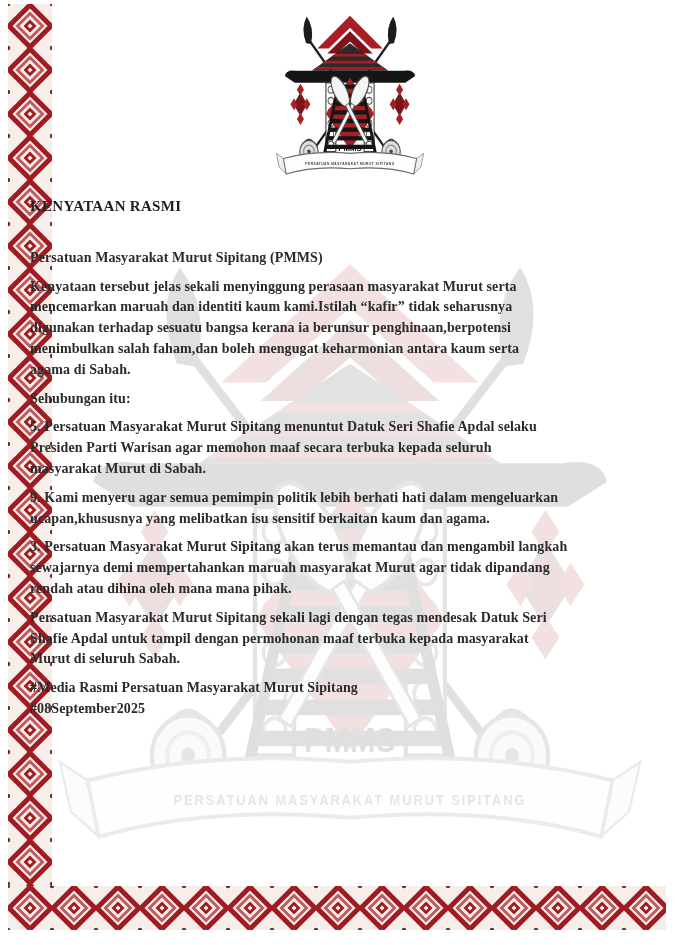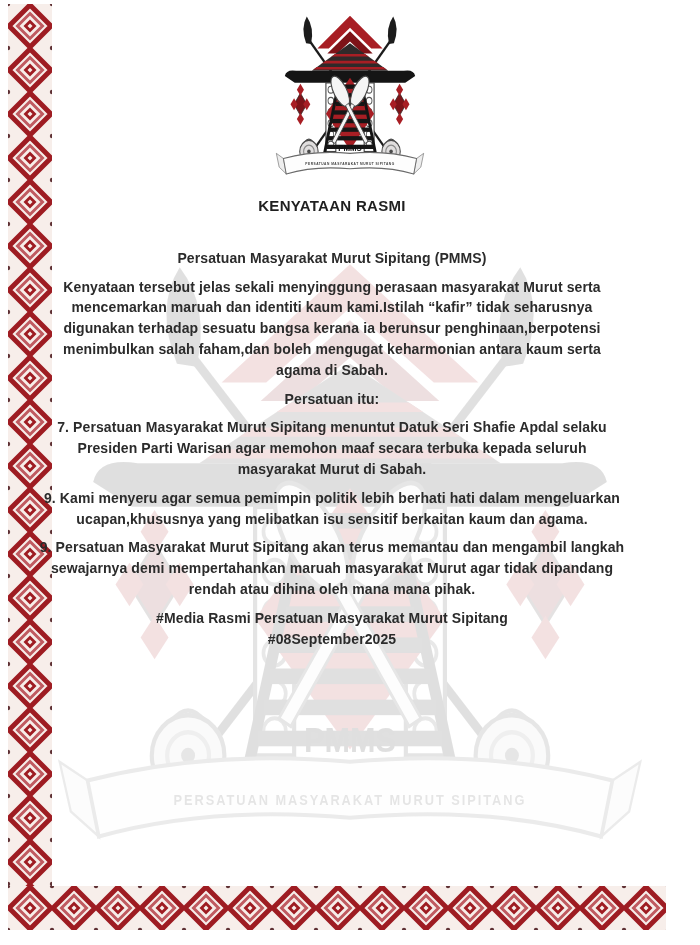--- a/index.html
+++ b/index.html
@@ -6,23 +6,23 @@
   .page{
     position:relative;width:700px;height:945px;background:#ffffff;
     overflow:hidden;font-family:"Liberation Sans",sans-serif;
   }
   .defs-svg{position:absolute;width:0;height:0;}
   .border-left{position:absolute;left:8px;top:4px;width:44px;height:926px;}
   .border-bottom{position:absolute;left:8px;top:886px;width:658px;height:44px;}
   .watermark{position:absolute;left:15px;top:258px;width:670px;height:622px;opacity:0.13;pointer-events:none;}
   .logo{position:absolute;left:265px;top:14px;width:170px;height:172px;}
   .content{
-    position:absolute;left:12px;top:196px;width:640px;
-    text-align:center;color:#2b2b2b;font-weight:bold;
-    font-size:14px;line-height:20.8px;letter-spacing:0.1px;
+    position:absolute;left:30px;top:196px;width:640px;
+    text-align:left;color:#2b2b2b;font-weight:bold;
+    font-size:14px;line-height:20.8px;letter-spacing:0.1px;font-family:Liberation Serif, serif;
   }
   .content .block{white-space:pre-line;margin:8px 0 0 0;}
   .content .block:first-child{margin-top:0;}
   .content .doc-subtitle{margin-top:31px;}
   .doc-title{font-size:15px;color:#1f1f1f;letter-spacing:0.3px;}
   .crest-text-acronym{font-family:"Liberation Sans",sans-serif;font-weight:bold;}
   .crest-text-ribbon{font-family:"Liberation Sans",sans-serif;font-weight:bold;}
 </style>
 </head>
 <body>
@@ -180,26 +180,29 @@
   </svg>
 
   <div class="content">
     <div class="block doc-title">KENYATAAN RASMI</div>
     <div class="block doc-subtitle">Persatuan Masyarakat Murut Sipitang (PMMS)</div>
     <div class="block">Kenyataan tersebut jelas sekali menyinggung perasaan masyarakat Murut serta
 mencemarkan maruah dan identiti kaum kami.Istilah “kafir” tidak seharusnya
 digunakan terhadap sesuatu bangsa kerana ia berunsur penghinaan,berpotensi
 menimbulkan salah faham,dan boleh mengugat keharmonian antara kaum serta
 agama di Sabah.</div>
-    <div class="block">Persatuan itu:</div>
-    <div class="block">7. Persatuan Masyarakat Murut Sipitang menuntut Datuk Seri Shafie Apdal selaku
+    <div class="block">Sehubungan itu:</div>
+    <div class="block">5. Persatuan Masyarakat Murut Sipitang menuntut Datuk Seri Shafie Apdal selaku
 Presiden Parti Warisan agar memohon maaf secara terbuka kepada seluruh
 masyarakat Murut di Sabah.</div>
     <div class="block">9. Kami menyeru agar semua pemimpin politik lebih berhati hati dalam mengeluarkan
 ucapan,khususnya yang melibatkan isu sensitif berkaitan kaum dan agama.</div>
-    <div class="block">9. Persatuan Masyarakat Murut Sipitang akan terus memantau dan mengambil langkah
+    <div class="block">3. Persatuan Masyarakat Murut Sipitang akan terus memantau dan mengambil langkah
 sewajarnya demi mempertahankan maruah masyarakat Murut agar tidak dipandang
 rendah atau dihina oleh mana mana pihak.</div>
+    <div class="block">Persatuan  Masyarakat Murut Sipitang sekali lagi dengan tegas mendesak Datuk Seri
+Shafie Apdal untuk tampil dengan permohonan maaf terbuka kepada masyarakat
+Murut di seluruh Sabah.</div>
     <div class="block">#Media Rasmi Persatuan Masyarakat Murut Sipitang
 #08September2025</div>
   </div>
 
 </div>
 
 </body></html>

